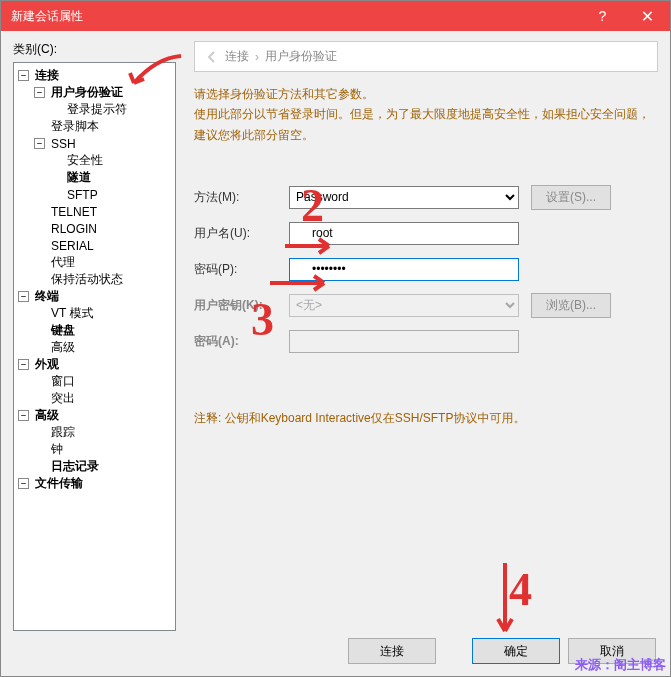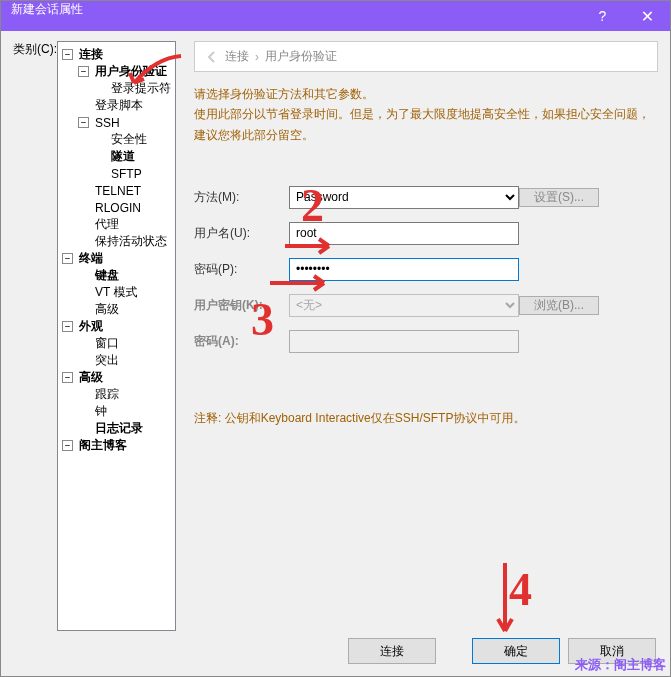--- a/index.html
+++ b/index.html
@@ -1,48 +1,48 @@
 <!DOCTYPE html>
 <html><head>
 <meta charset="utf-8">
 <style>
 * { box-sizing: border-box; margin: 0; padding: 0; }
 body { font-family: "Microsoft YaHei", sans-serif; font-size: 12px; background: #f0f0f0; }
 .dialog { width: 671px; height: 677px; background: #f0f0f0; border: 1px solid #888; position: relative; }
-.titlebar { background: #8b5cf6; color: #fff; height: 30px; display: flex; align-items: flex-start; padding-left: 10px; }
+.titlebar { background: #ef4444; color: #fff; height: 30px; display: flex; align-items: center; padding-left: 10px; }
 .titlebar-text { flex: 1; font-size: 12px; }
 .titlebar-btns { display: flex; height: 100%; }
 .titlebar-btn { width: 45px; display: flex; align-items: center; justify-content: center; color: #fff; font-size: 14px; cursor: pointer; }
 .titlebar-btn.close { font-size: 16px; }
 .body { display: flex; padding: 10px 12px 0 12px; height: 600px; }
-.left-col { width: 163px; display: flex; flex-direction: row; }
+.left-col { width: 163px; display: flex; flex-direction: column; }
 .category-label { margin-bottom: 4px; }
 .tree-box { flex: 1; border: 1px solid #828790; background: #fff; overflow: auto; padding: 4px 2px; }
 .tree ul { list-style: none; padding-left: 16px; }
 .tree > ul { padding-left: 2px; }
 .tree li { position: relative; }
 .tree-row { display: flex; align-items: center; height: 17px; cursor: pointer; white-space: nowrap; }
 .exp { width: 11px; height: 11px; border: 1px solid #888; display: inline-flex; align-items: center; justify-content: center; font-size: 9px; line-height: 1; margin-right: 4px; background: #fff; font-family: monospace; }
 .noexp { width: 15px; display: inline-block; }
 .tree-label { padding: 0 2px; }
 .tree-label.bold { font-weight: bold; }
 .tree-label.selected { font-weight: bold; }
 .right-col { flex: 1; padding-left: 18px; display: flex; flex-direction: column; }
 .breadcrumb { border: 1px solid #ccc; background: #fff; padding: 6px 10px; display: flex; align-items: center; color: #888; margin-bottom: 12px; }
 .bc-arrow { margin: 0 6px; color: #aaa; }
 .bc-item { color: #888; }
 .desc { line-height: 1.7; color: #a16207; margin-bottom: 40px; }
 .form-row { display: flex; align-items: center; margin-bottom: 12px; height: 24px; }
 .form-label { width: 95px; color: #333; }
 .form-label.disabled { color: #888; font-weight: bold; }
-.form-control { width: 230px; height: 23px; border: 1px solid #7a7a7a; padding: 2px 6px; font-size: 12px; font-family: inherit; background: #fff; }
+.form-control { width: 230px; height: 23px; border: 1px solid #7a7a7a; padding: 2px 22px; font-size: 12px; font-family: inherit; background: #fff; }
 .form-control.pwd-focus { border: 1px solid #0078d7; }
 .form-control[disabled] { background: #f0f0f0; color: #888; border-color: #adadad; }
 select.form-control { padding: 2px 2px; }
-.side-btn { margin-left: 0; width: 80px; height: 19px; border: 1px solid #adadad; background: #e1e1e1; font-size: 12px; cursor: pointer; color: #888; }
+.side-btn { margin-left: 12px; width: 80px; height: 25px; border: 1px solid #adadad; background: #e1e1e1; font-size: 12px; cursor: pointer; color: #888; }
 .note { margin-top: 45px; color: #a16207; }
 .footer { position: absolute; bottom: 12px; right: 14px; display: flex; gap: 8px; }
 .footer-btn { width: 88px; height: 26px; border: 1px solid #adadad; background: #e1e1e1; font-size: 12px; cursor: pointer; }
 .footer-btn.default { border: 1px solid #0078d7; margin-left: 28px; }
 .watermark { position: absolute; bottom: 2px; right: 4px; color: #8b5cf6; font-size: 13px; font-weight: bold; }
 
 .ann { position: absolute; pointer-events: none; }
 .arrow1 { left: 125px; top: 52px; }
 .num2 { left: 300px; top: 178px; color: #e03030; font-size: 46px; font-weight: bold; font-family: "Comic Sans MS", cursive; }
 .arrow2 { left: 282px; top: 235px; }
@@ -129,52 +129,58 @@
                   </li>
                 <li>
                     <div class="tree-row">
                       <span class="noexp"></span>
                       <span class="tree-label">RLOGIN</span>
                     </div>
                   </li>
                 <li>
                     <div class="tree-row">
                       <span class="noexp"></span>
+                      <span class="tree-label">SERIAL</span>
+                    </div>
+                  </li>
+                <li>
+                    <div class="tree-row">
+                      <span class="noexp"></span>
                       <span class="tree-label">代理</span>
                     </div>
                   </li>
                 <li>
                     <div class="tree-row">
                       <span class="noexp"></span>
                       <span class="tree-label">保持活动状态</span>
                     </div>
                   </li>
               </ul>
             </li>
             <li>
               <div class="tree-row">
                   <span class="exp">−</span>
                   <span class="tree-label bold">终端</span>
                 </div>
               <ul>
                 <li>
                     <div class="tree-row">
                       <span class="noexp"></span>
+                      <span class="tree-label">VT 模式</span>
+                    </div>
+                  </li>
+                <li>
+                    <div class="tree-row">
+                      <span class="noexp"></span>
                       <span class="tree-label bold">键盘</span>
                     </div>
                   </li>
                 <li>
                     <div class="tree-row">
                       <span class="noexp"></span>
-                      <span class="tree-label">VT 模式</span>
-                    </div>
-                  </li>
-                <li>
-                    <div class="tree-row">
-                      <span class="noexp"></span>
                       <span class="tree-label">高级</span>
                     </div>
                   </li>
               </ul>
             </li>
             <li>
               <div class="tree-row">
                   <span class="exp">−</span>
                   <span class="tree-label bold">外观</span>
                 </div>
@@ -215,21 +221,21 @@
                     <div class="tree-row">
                       <span class="noexp"></span>
                       <span class="tree-label bold">日志记录</span>
                     </div>
                   </li>
               </ul>
             </li>
             <li>
               <div class="tree-row">
                   <span class="exp">−</span>
-                  <span class="tree-label bold">阁主博客</span>
+                  <span class="tree-label bold">文件传输</span>
                 </div>
             </li>
           </ul>
         </div>
       </div>
     </div>
 
     <div class="right-col">
       <div class="breadcrumb">
         <svg width="14" height="14" viewBox="0 0 14 14">

